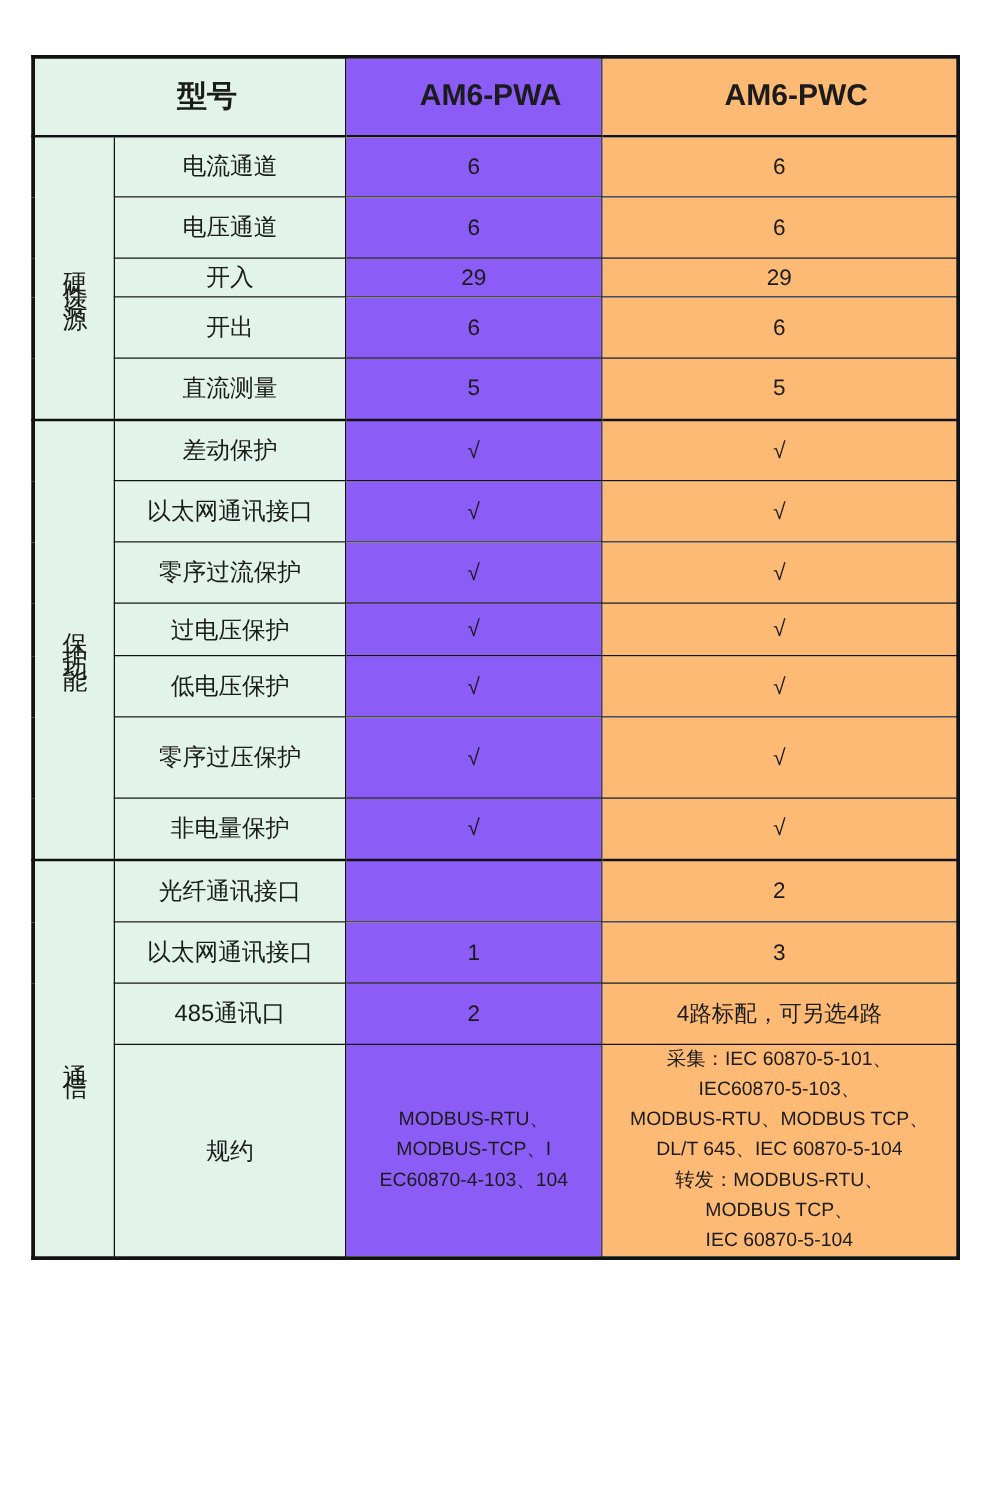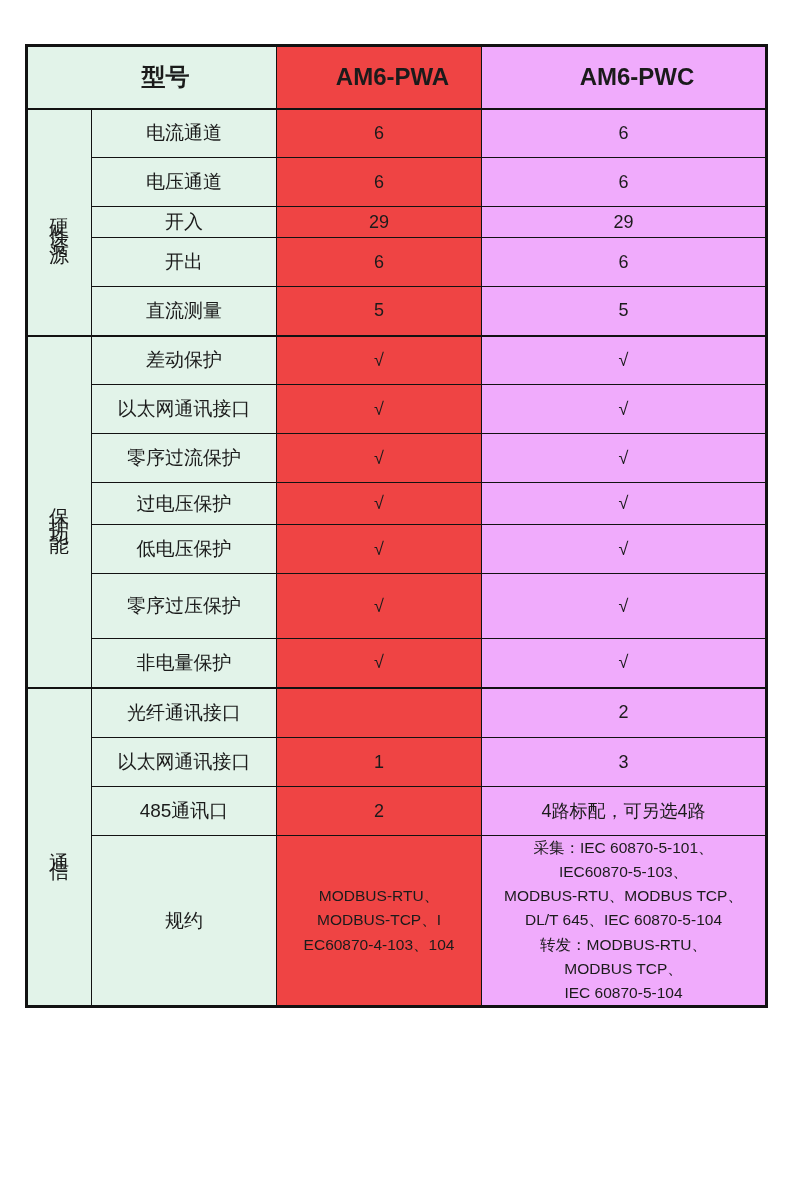--- a/index.html
+++ b/index.html
@@ -46,22 +46,22 @@
     text-align: center;
     vertical-align: middle;
     padding: 0;
     color: #1b1b1b;
     overflow: hidden;
   }
   tr.hdr th { font-size: 24px; font-weight: 700; padding-left: 27px; }
   tr.sec-start > th, tr.sec-start > td { border-top: 2px solid #121212; }
   td.ca, th.ca { border-left: 2px solid #121212; border-right: 2px solid #121212; }
   .c-green  { background: #e2f3e9; }
-  .c-blue   { background: #ef4444; }
-  .c-yellow { background: #f0abfc; }
+  .c-blue   { background: #8b5cf6; }
+  .c-yellow { background: #fdba74; }
   td.lbl { font-size: 19px; font-weight: 400; }
   td.val { font-size: 18px; font-weight: 500; }
   td.grp { padding: 0; }
   .vlabel {
     display: inline-block;
     writing-mode: vertical-lr;
     text-orientation: upright;
     font-size: 20px;
     font-weight: 500;
     letter-spacing: 9px;

